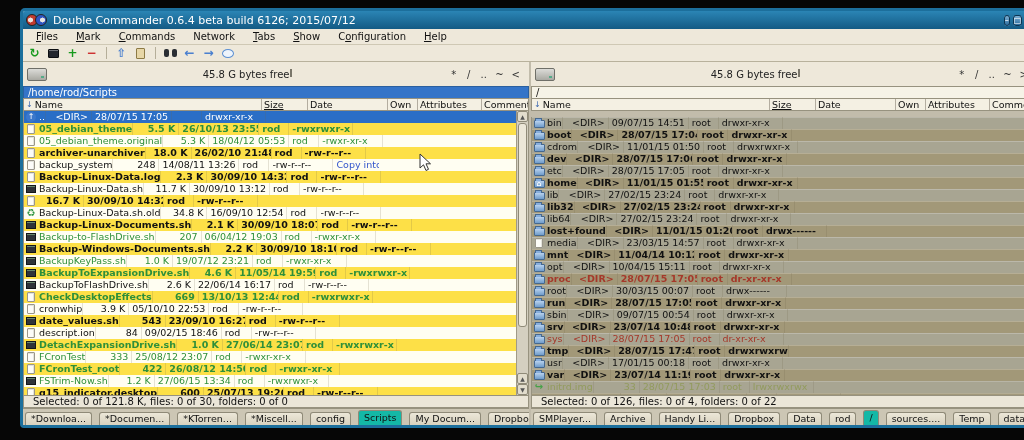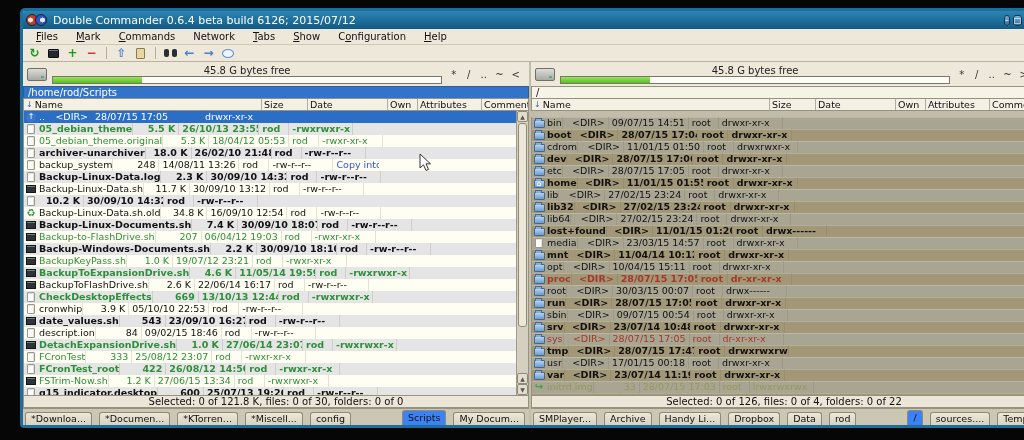--- a/index.html
+++ b/index.html
@@ -40,52 +40,52 @@
   .tbubble { width:12px; height:9px; border:1px solid #5b8fd2; border-radius:50%; background:#eef4fb; }
   .tsep { width:1px; height:12px; background:#b5ae99; margin:0 4px; flex:none; }
   
   .panes { flex:1; display:flex; gap:2px; background:#c2bcab; min-height:0; }
   .pane { flex:1; min-width:0; display:flex; flex-direction:column; }
   .drivebar { height:24px; flex:none; display:flex; align-items:center; gap:5px;
               background:#eee8da; padding:0 4px; }
   .hdd { width:20px; height:13px; flex:none; background:linear-gradient(#dcdcd8,#a9a9a2);
          border:1px solid #6f6f68; border-radius:2px; position:relative; }
   .hdd::after { content:''; position:absolute; right:2px; bottom:2px; width:3px; height:2px; background:#5a8; }
-  .freewrap { flex:1; min-width:0; display:flex; flex-direction:column; justify-content:center; }
+  .freewrap { flex:1; min-width:0; display:flex; flex-direction:row; justify-content:center; }
   .freelabel { text-align:center; font-size:10px; line-height:11px; color:#222; white-space:nowrap; }
   .freebar { height:8px; border:1px solid #7a766a; background:#fcfcf7; position:relative; }
   .freefill { position:absolute; top:0; bottom:0; left:0; width:23%;
               background:linear-gradient(#9ae45e,var(--free_bar,#57c01e)); }
   .navbtns { display:flex; gap:2px; flex:none; padding-right:2px; }
   .dbtn { min-width:13px; padding:0 3px; text-align:center; color:#333; }
   .pathbar { height:12px; line-height:12px; flex:none; padding:0 4px; white-space:nowrap;
              overflow:hidden; border:1px solid #97927f; border-bottom:none; }
   .pane.L .pathbar { background:var(--path_active_bg,#3474c8); color:#fff; border-color:#2a5f9e; }
   .pane.R .pathbar { background:#f6f3e7; color:#111; }
   .cols { height:13px; flex:none; display:flex; background:#f4f0e3; border:1px solid #97927f;
           font-size:9.5px; line-height:12px; }
   .cols .c { border-right:1px solid #b3ada0; padding:0 2px; white-space:nowrap; overflow:hidden; }
   .hn { flex:1; min-width:0; display:flex; align-items:center; gap:2px; padding-left:2px; }
   .sorticon { color:#3a66b0; font-size:8px; }
-  .hs { width:46px; } .hd { width:80px; } .ho { width:30px; } .ha { width:64px; }
+  .hs { width:46px;text-decoration:underline; } .hd { width:80px; } .ho { width:30px; } .ha { width:64px; }
   .hc { width:46px; border-right:none !important; }
   .list { flex:1; min-height:0; position:relative; overflow:hidden;
           border-left:1px solid #97927f; border-right:1px solid #97927f; }
   .pane.L .list { background:#fffef2; } .pane.R .list { background:#a8a592;margin-top:6px; }
   .rows { position:absolute; top:0; left:0; right:12px; bottom:0; overflow:hidden; font-size:9.5px; }
   .row { height:12px; line-height:12px; display:flex; white-space:nowrap; }
   .row .c { overflow:hidden; flex:none; border-right:1px solid rgba(110,100,70,.18); }
   .ci { width:14px; display:flex; align-items:center; justify-content:center; border-right:none !important; }
   .cn { flex:1 1 auto; min-width:0; padding-left:1px; }
   .cs { width:46px; text-align:right; padding-right:3px; }
   .cd { width:80px; padding-left:3px; }
   .co { width:30px; padding-left:3px; }
   .ca { width:64px; padding-left:3px; }
   .cc { width:46px; padding-left:3px; border-right:none !important; color:#3355cc; }
-  .pane.L .row.a { background:#fffef2; } .pane.L .row.b { background:#e5e5e5; }
+  .pane.L .row.a { background:#fffef2; } .pane.L .row.b { background:#fde047; }
   .pane.R .row.a { background:#a8a592; } .pane.R .row.b { background:#a29878; }
   .pane.R .row { box-shadow:inset 0 1px 0 rgba(255,255,255,.22); }
   .row.selected { background:var(--selection,#2a6ec6) !important; color:#fff; }
   .row.selected .cc { color:#fff; }
   .row.exec { color:var(--exec,#2e8f3a); }
   .row.red { color:var(--alert,#a5382a); }
   .row.faded { color:var(--symlink_faded,#8f9a55); opacity:.85; }
   
   .fi { display:inline-block; flex:none; }
   .fi-file { width:8px; height:10px; background:#fcfcf8; border:1px solid #9a968a;
@@ -104,27 +104,27 @@
   
   .sb { position:absolute; top:0; right:0; bottom:0; width:12px; background:#d4cfc0;
         border-left:1px solid #a09a88; display:flex; flex-direction:column; }
   .sbbtn { flex:none; height:11px; background:#e2ddcd; border:1px solid #8f8a78; border-radius:2px;
            font-size:6px; line-height:9px; text-align:center; color:#555; }
   .sbthumb { flex:none; height:72%; margin:1px 1px; background:#ece7d8; border:1px solid #8f8a78;
              border-radius:3px; }
   .sbtrack { flex:1; }
   
   .status { height:13px; flex:none; line-height:12px; background:#ebe6d8;
-            border:1px solid #97927f; padding:0 4px; white-space:nowrap; overflow:hidden;text-align:center; }
+            border:1px solid #97927f; padding:0 9px; white-space:nowrap; overflow:hidden; }
   .tabs { height:17px; flex:none; display:flex; align-items:flex-end; background:#ccc6b4;
           padding:0 2px; gap:7px; border-top:1px solid #97927f; overflow:hidden; }
   .tab { flex:none; padding:0 5px; height:13px; line-height:12px; font-size:9.5px;
          background:linear-gradient(#ece7d8,#d8d2bf); border:1px solid #8f8a78; border-bottom:none;
          border-radius:3px 3px 0 0; min-width:10px; text-align:center; white-space:nowrap; }
-  .tab.active { background:#3b82f6; height:15px; line-height:14px;margin-left:44px; }
+  .tab.active { background:#14b8a6; height:15px; line-height:14px; }
   
   .cursor { position:absolute; left:419px; top:153px; z-index:50; pointer-events:none; }
 </style>
 </head>
 <body>
 
 <div class="desktop">
   <div class="window">
 
     <div class="titlebar">
@@ -285,21 +285,21 @@
                 <span class="c cs">11.7 K</span>
                 <span class="c cd">30/09/10 13:12</span>
                 <span class="c co">rod</span>
                 <span class="c ca">-rw-r--r--</span>
                 <span class="c cc"></span>
               </div>
               <div class="row b ">
                 <span class="c ci">
                   <span class="fi fi-file"></span>
                 </span>
-                <span class="c cs">10.2 K</span>
+                <span class="c cs">16.7 K</span>
                 <span class="c cd">30/09/10 14:32</span>
                 <span class="c co">rod</span>
                 <span class="c ca">-rw-r--r--</span>
                 <span class="c cc"></span>
               </div>
               <div class="row a ">
                 <span class="c ci">
                   <span class="fi fi-recycle">♻</span>
                 </span>
                 <span class="c cn">Backup-Linux-Data.sh.old</span>
@@ -307,21 +307,21 @@
                 <span class="c cd">16/09/10 12:54</span>
                 <span class="c co">rod</span>
                 <span class="c ca">-rw-r--r--</span>
                 <span class="c cc"></span>
               </div>
               <div class="row b ">
                 <span class="c ci">
                   <span class="fi fi-script"></span>
                 </span>
                 <span class="c cn">Backup-Linux-Documents.sh</span>
-                <span class="c cs">7.4 K</span>
+                <span class="c cs">2.1 K</span>
                 <span class="c cd">30/09/10 18:07</span>
                 <span class="c co">rod</span>
                 <span class="c ca">-rw-r--r--</span>
                 <span class="c cc"></span>
               </div>
               <div class="row a exec">
                 <span class="c ci">
                   <span class="fi fi-script"></span>
                 </span>
                 <span class="c cn">Backup-to-FlashDrive.sh</span>

